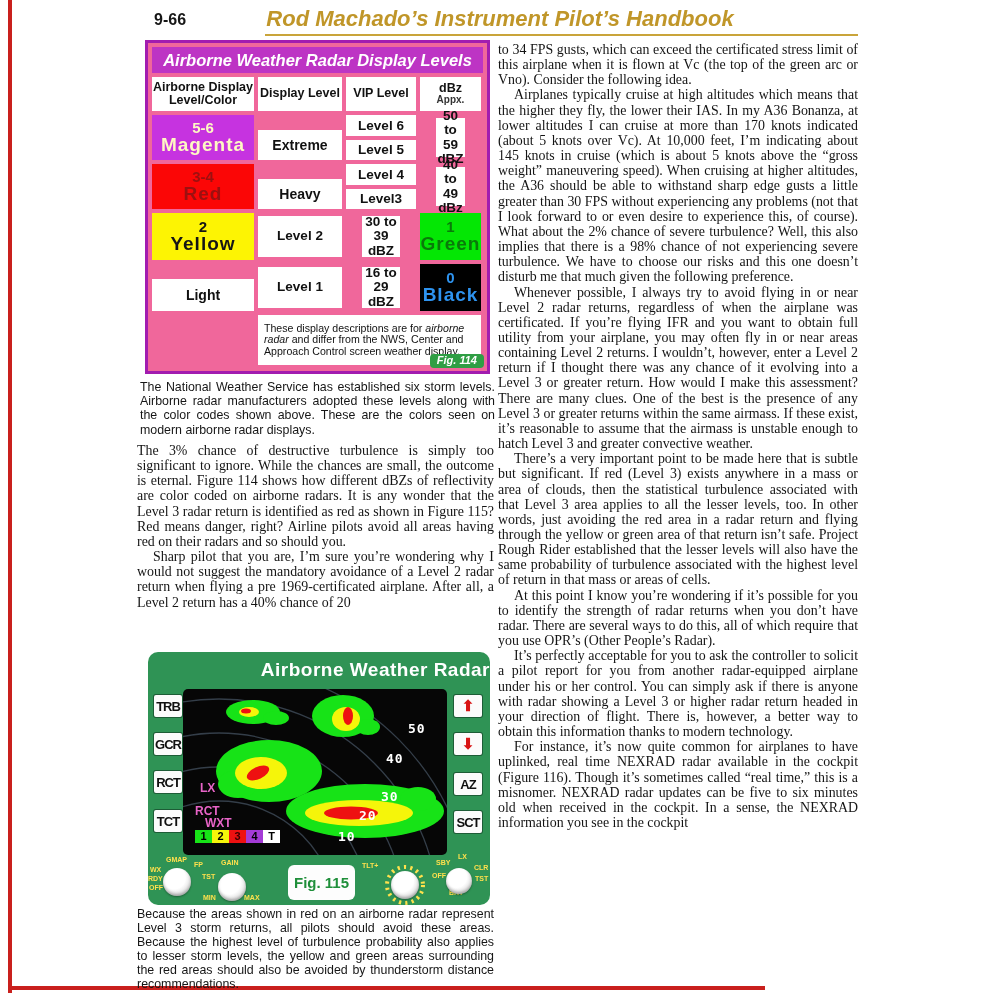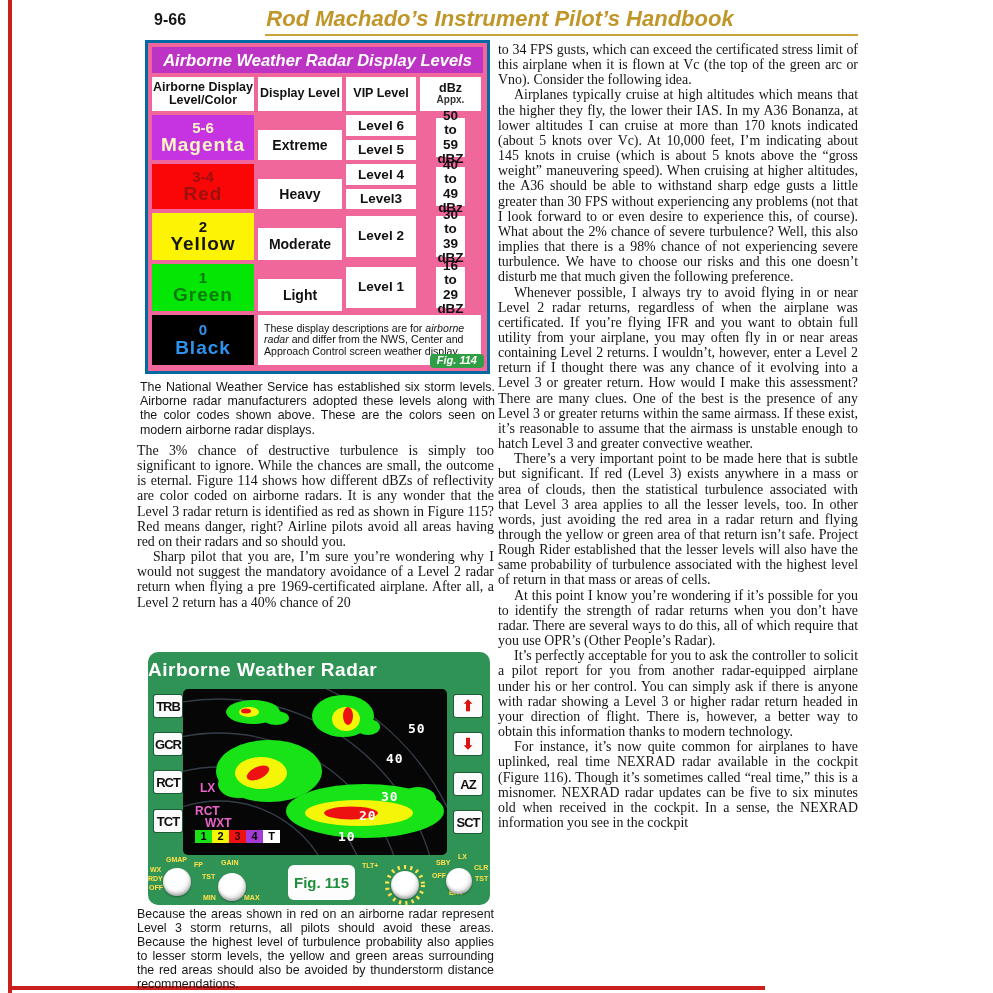--- a/index.html
+++ b/index.html
@@ -13,21 +13,21 @@
 
   
   .pagenum { position:absolute; left:154px; top:11px; font-weight:bold; font-size:16px; color:#161616; }
   .book-title { position:absolute; left:240px; top:6px; width:520px; text-align:center;
                 font-family:"Liberation Sans", sans-serif; font-weight:bold; font-style:italic;
                 font-size:22px; letter-spacing:0px; color:#c09629; }
   .header-rule { position:absolute; left:265px; top:34px; width:593px; height:2px; background:#c9a43a; }
 
   
   .t114 { position:absolute; left:145px; top:40px; width:345px; height:334px;
-          background:#f0679b; border:3px solid #0369a1; padding:4px; }
+          background:#f0679b; border:3px solid #a21caf; padding:4px; }
   .t114-title { height:26px; margin-bottom:4px; background:#bd34c4; color:#fff;
                 font-weight:bold; font-style:italic; font-size:16.5px; text-align:center; line-height:26px; }
   .t114-grid { display:grid; grid-template-columns:102px 84px 70px 61px;
                grid-template-rows:34px 45px 45px 47px 47px 50px; gap:4px; }
   .cell { background:#fff; display:flex; flex-direction:column; align-items:center; justify-content:center;
           text-align:center; font-weight:bold; line-height:1.05; }
   .hcell { font-size:12.5px; }
   .hsub  { font-size:10px; font-weight:bold; color:#333; }
   .colorcell .lv  { font-size:15px; }
   .colorcell .cn  { font-size:19px; letter-spacing:1px; }
@@ -50,21 +50,21 @@
   
   .bodycol p { font-family:"Liberation Serif", serif; font-size:13.9px; line-height:15.15px;
                text-align:justify; color:#141414; }
   .bodycol p.ind { text-indent:16px; }
   .leftbody  { position:absolute; left:137px; top:443px; width:357px; }
   .rightbody { position:absolute; left:498px; top:42px; width:360px; }
 
   
   .f115 { position:absolute; left:148px; top:652px; width:342px; height:253px;
           background:#2f9355; border-radius:10px; }
-  .f115-title { position:absolute; left:0; top:7px; width:100%; text-align:left;
+  .f115-title { position:absolute; left:0; top:7px; width:100%; text-align:right;
                 color:#fff; font-weight:bold; font-size:19px; letter-spacing:0.5px; }
   .dev-btn { position:absolute; width:28px; height:22px; background:#fbfbfb; border-radius:2px;
              display:flex; align-items:center; justify-content:center; font-weight:bold; font-size:13px;
              letter-spacing:-1px; color:#101010; box-shadow:0 0 0 1px #1d5c36; }
   .arrow-btn { color:#d81414; font-size:15px; letter-spacing:0; }
   .screen { position:absolute; left:35px; top:37px; width:264px; height:166px; background:#060606;
             border-radius:5px; overflow:hidden; }
   .knob { position:absolute; width:28px; height:28px; border-radius:50%;
           background:radial-gradient(circle at 40% 35%, #ffffff 0 45%, #c9c9c9 90%);
           box-shadow:inset 0 -2px 3px rgba(0,0,0,.25), 0 1px 2px rgba(0,0,0,.35); }
@@ -116,21 +116,20 @@
       <div class="vipwrap">
         <div class="vip">Level 4</div>
         <div class="vip">Level3</div>
       </div>
       <div class="cell dbz">40 to 49 dBz</div>
 
       <div class="cell colorcell" style="background:#fdf403;color:#151515;">
         <span class="lv">2</span>
         <span class="cn">Yellow</span>
       </div>
-      <div class="cell dl">Moderate</div>
       <div class="cell vip-single">Level 2</div>
       <div class="cell dbz">30 to 39 dBZ</div>
 
       <div class="cell colorcell" style="background:#04e704;color:#0a7a0a;">
         <span class="lv">1</span>
         <span class="cn">Green</span>
       </div>
       <div class="cell dl">Light</div>
       <div class="cell vip-single">Level 1</div>
       <div class="cell dbz">16 to 29 dBZ</div>

